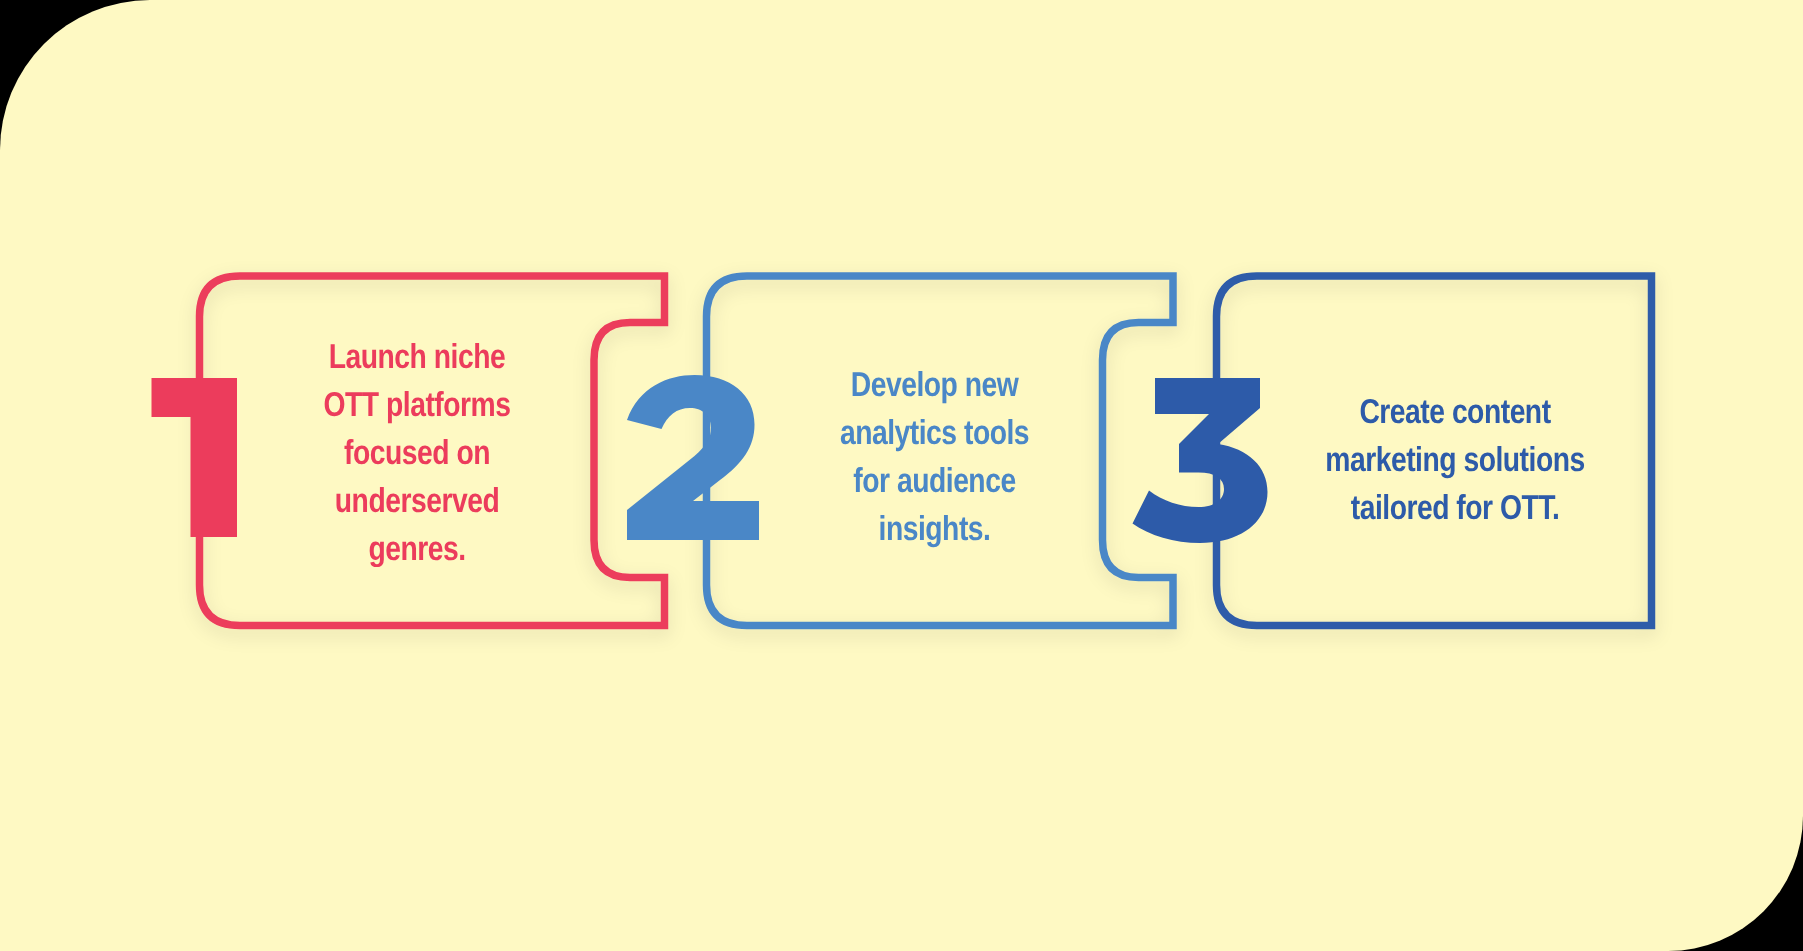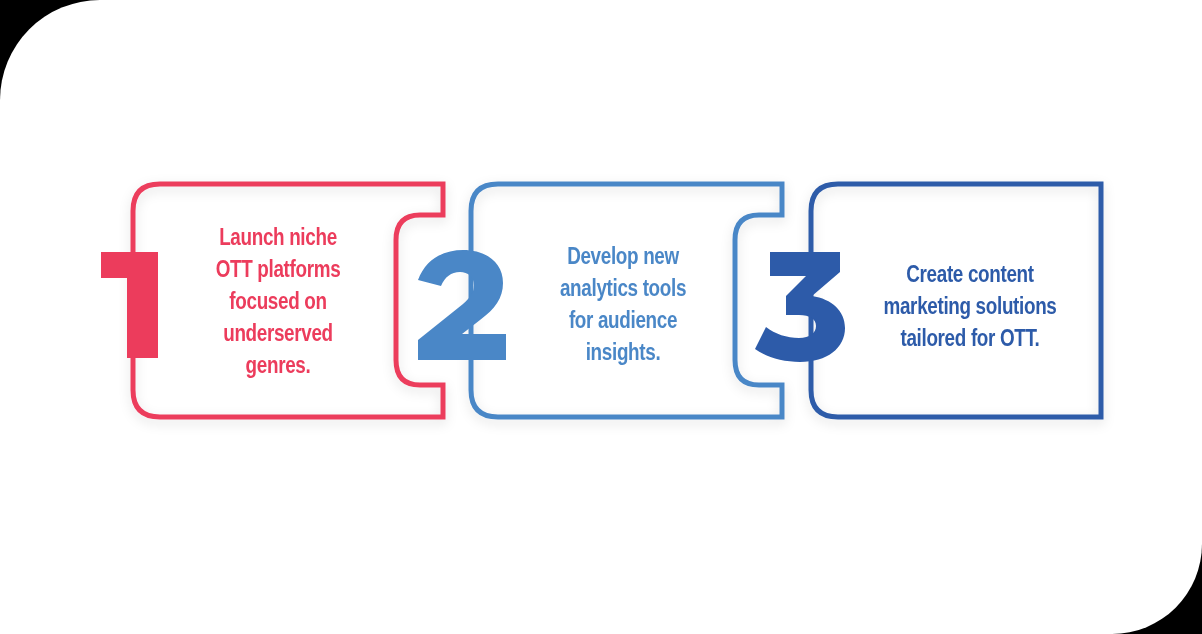--- a/index.html
+++ b/index.html
@@ -4,21 +4,21 @@
   <style>
     html, body { margin: 0; padding: 0; }
     body {
       width: 1202px; height: 634px; overflow: hidden;
       background: #000;
       font-family: "Liberation Sans", sans-serif;
     }
     .canvas {
       position: absolute; left: 0; top: 0;
       width: 1202px; height: 634px;
-      background: #ffffff;
+      background: #fef9c3;
       border-top-left-radius: 100px;
       border-bottom-right-radius: 90px;
       overflow: hidden;
     }
     svg.frames { position: absolute; left: 0; top: 0; }
     .step-text {
       position: absolute;
       text-align: center;
       font-family: "Liberation Sans", sans-serif;
       font-weight: bold;

